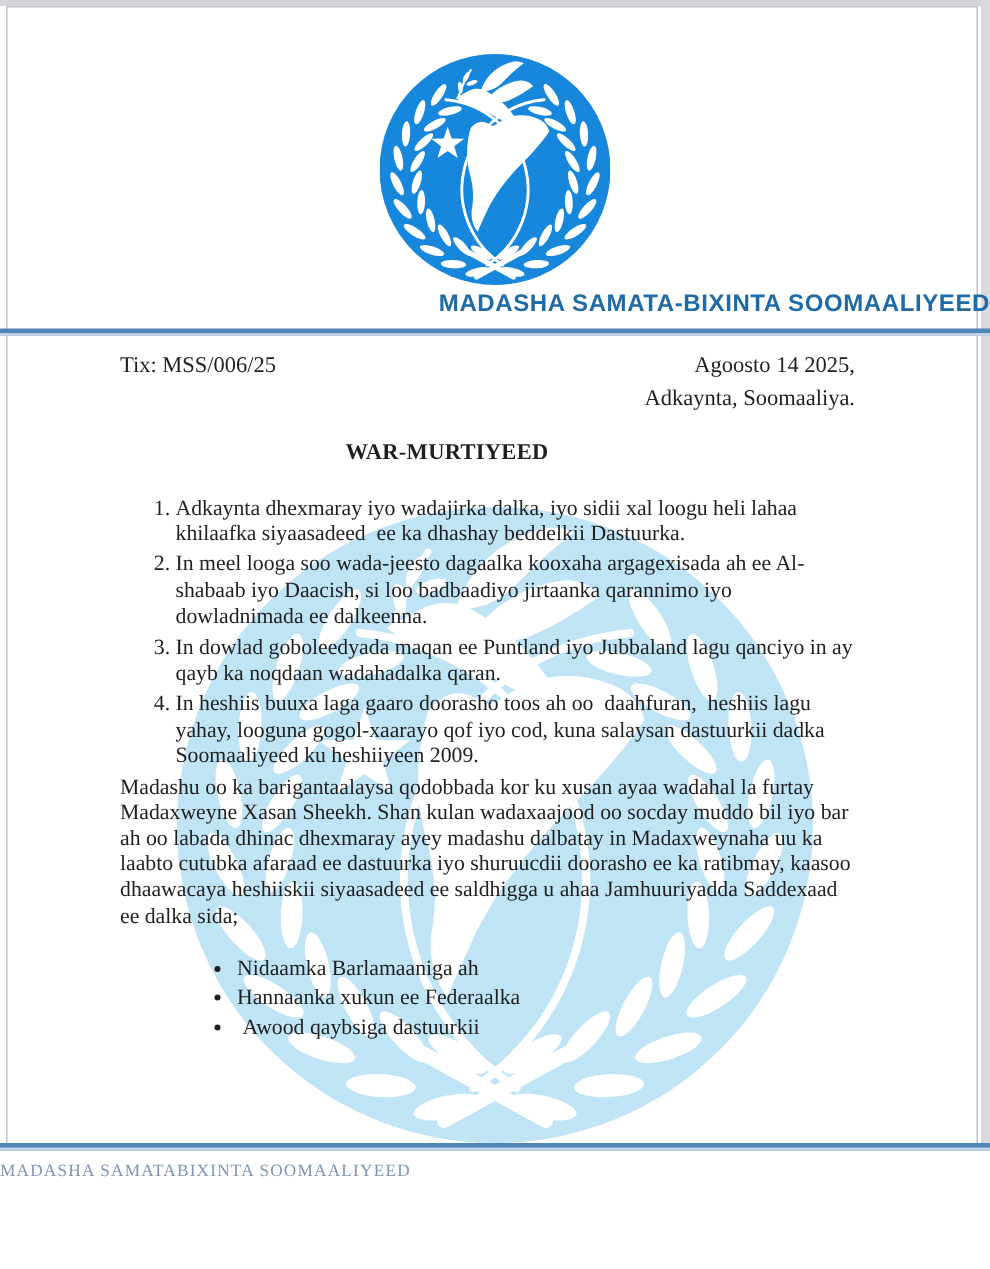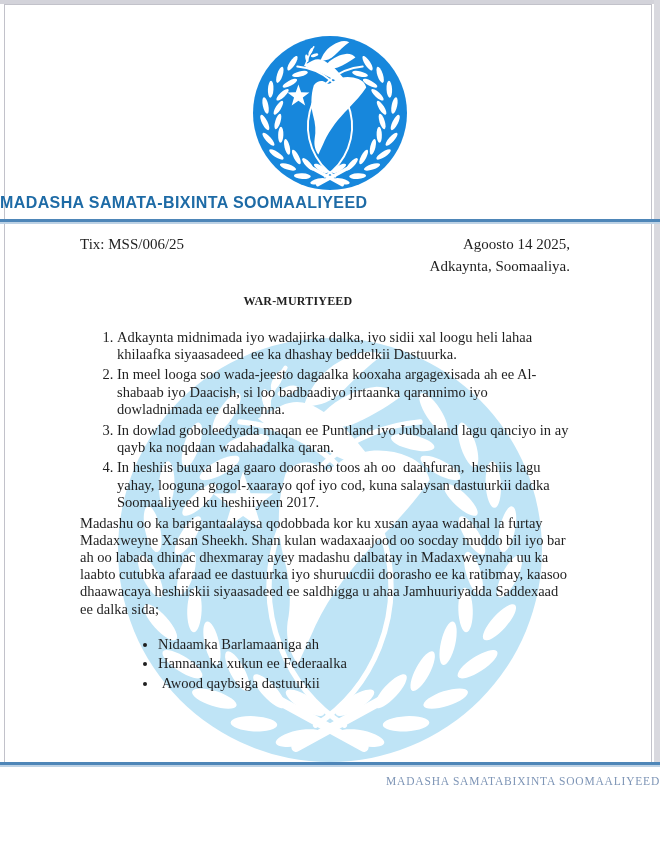--- a/index.html
+++ b/index.html
@@ -10,46 +10,46 @@
     color:#1f1f1f;
   }
   
   .edge-top{position:absolute;left:0;top:0;width:660px;height:4px;background:#d3d3da;}
   .edge-right{position:absolute;right:0;top:0;width:6px;height:764px;background:#d9d9df;}
   .page-frame{
     position:absolute;left:4px;top:4px;width:646px;height:758px;
     border:1px solid #c2c2ca;pointer-events:none;
   }
   
-  .doc-header{position:relative;z-index:2;text-align:left;}
+  .doc-header{position:relative;z-index:2;text-align:right;}
   .logo-main{display:block;margin:36px auto 4px;width:154px;height:154px;}
   .org-name{
     font-family:"Liberation Sans", sans-serif;font-weight:bold;
     font-size:16px;letter-spacing:.4px;
     color:var(--header-text-blue,#1e6ba6);
     margin:0 0 7px 0;
   }
   .rule{height:3px;background:var(--rule-blue,#4e86b8);border-bottom:2px solid #bdd2e5;}
   
   .logo-watermark{position:absolute;left:118px;top:338px;width:424px;height:424px;z-index:0;}
   
   .doc-main{position:relative;z-index:1;padding:8px 90px 0 80px;font-size:14.5px;}
   .ref-row{display:flex;justify-content:space-between;align-items:flex-start;font-size:15px;line-height:1.45;margin-top:2px;gap:10px;}
   .date-block{text-align:right;margin-left:44px;}
-  .doc-title{font-weight:bold;font-size:12px;letter-spacing:.2px;text-align:center;margin-top:16px;transform:translateX(-27px);}
+  .doc-title{font-weight:bold;font-size:15px;letter-spacing:.2px;text-align:center;margin-top:16px;transform:translateX(-27px);}
   .intro{margin-top:26px;line-height:17.2px;}
   ol.points{margin:20px 0 0 0;padding-left:37px;}
   ol.points li{line-height:17.2px;margin-bottom:3.5px;white-space:pre-wrap;}
   .body-para{margin-top:1px;line-height:17.2px;}
   ul.bullets{margin:18px 0 0 0;padding-left:60px;list-style:disc;}
   ul.bullets li{line-height:17.2px;margin-bottom:2.5px;white-space:pre-wrap;margin-left:18px;}
   
   .doc-footer{position:absolute;left:0;top:762px;width:660px;height:84px;background:#ffffff;z-index:3;}
   .footer-name{
-    text-align:right;margin-top:8px;
+    text-align:left;margin-top:8px;
     font-size:11.5px;letter-spacing:.8px;
     color:var(--footer-text-blue,#7e95b6);
   }
   svg .wm-circle{fill:currentColor;}
 </style>
 </head>
 <body>
 
 <svg width="0" height="0" style="position:absolute" aria-hidden="true">
   <defs>
@@ -144,24 +144,24 @@
     <div class="date-block">
       <div>Agoosto 14 2025,</div>
       <div>Adkaynta, Soomaaliya.</div>
     </div>
   </div>
 
   <div class="doc-title">WAR-MURTIYEED</div>
 
 
   <ol class="points">
-    <li>Adkaynta midnimada iyo wadajirka dalka, iyo sidii xal loogu heli lahaa khilaafka siyaasadeed  ee ka dhashay beddelkii Dastuurka.</li>
+    <li>Adkaynta dhexmaray iyo wadajirka dalka, iyo sidii xal loogu heli lahaa khilaafka siyaasadeed  ee ka dhashay beddelkii Dastuurka.</li>
     <li>In meel looga soo wada-jeesto dagaalka kooxaha argagexisada ah ee Al-shabaab iyo Daacish, si loo badbaadiyo jirtaanka qarannimo iyo dowladnimada ee dalkeenna.</li>
     <li>In dowlad goboleedyada maqan ee Puntland iyo Jubbaland lagu qanciyo in ay qayb ka noqdaan wadahadalka qaran.</li>
-    <li>In heshiis buuxa laga gaaro doorasho toos ah oo  daahfuran,  heshiis lagu yahay, looguna gogol-xaarayo qof iyo cod, kuna salaysan dastuurkii dadka Soomaaliyeed ku heshiiyeen 2017.</li>
+    <li>In heshiis buuxa laga gaaro doorasho toos ah oo  daahfuran,  heshiis lagu yahay, looguna gogol-xaarayo qof iyo cod, kuna salaysan dastuurkii dadka Soomaaliyeed ku heshiiyeen 2009.</li>
   </ol>
 
   <p class="body-para">Madashu oo ka barigantaalaysa qodobbada kor ku xusan ayaa wadahal la furtay Madaxweyne Xasan Sheekh. Shan kulan wadaxaajood oo socday muddo bil iyo bar ah oo labada dhinac dhexmaray ayey madashu dalbatay in Madaxweynaha uu ka laabto cutubka afaraad ee dastuurka iyo shuruucdii doorasho ee ka ratibmay, kaasoo dhaawacaya heshiiskii siyaasadeed ee saldhigga u ahaa Jamhuuriyadda Saddexaad ee dalka sida;</p>
 
   <ul class="bullets">
     <li>Nidaamka Barlamaaniga ah</li>
     <li>Hannaanka xukun ee Federaalka</li>
     <li> Awood qaybsiga dastuurkii</li>
   </ul>
 </main>

